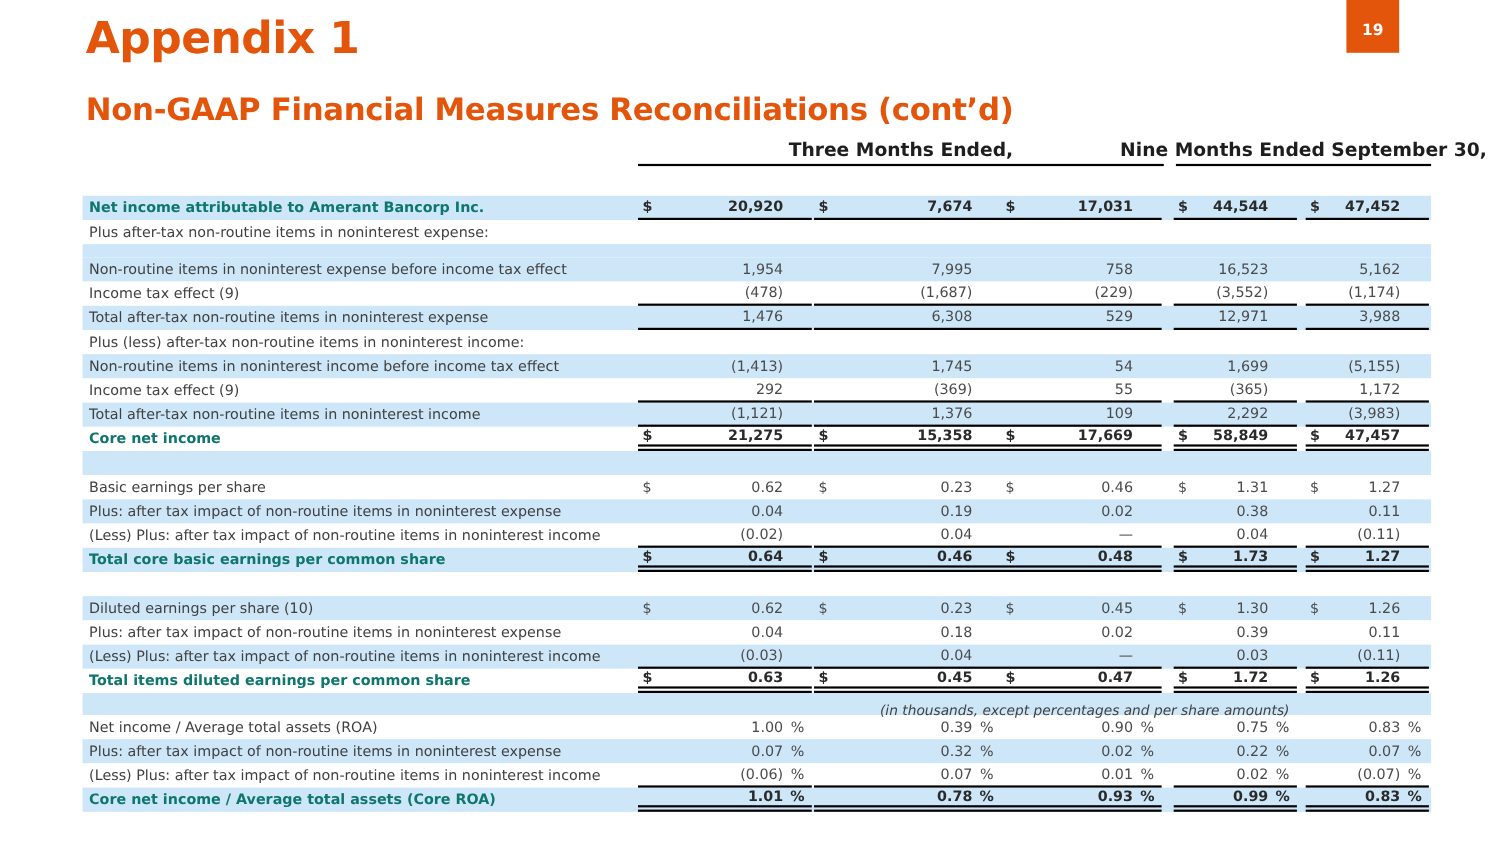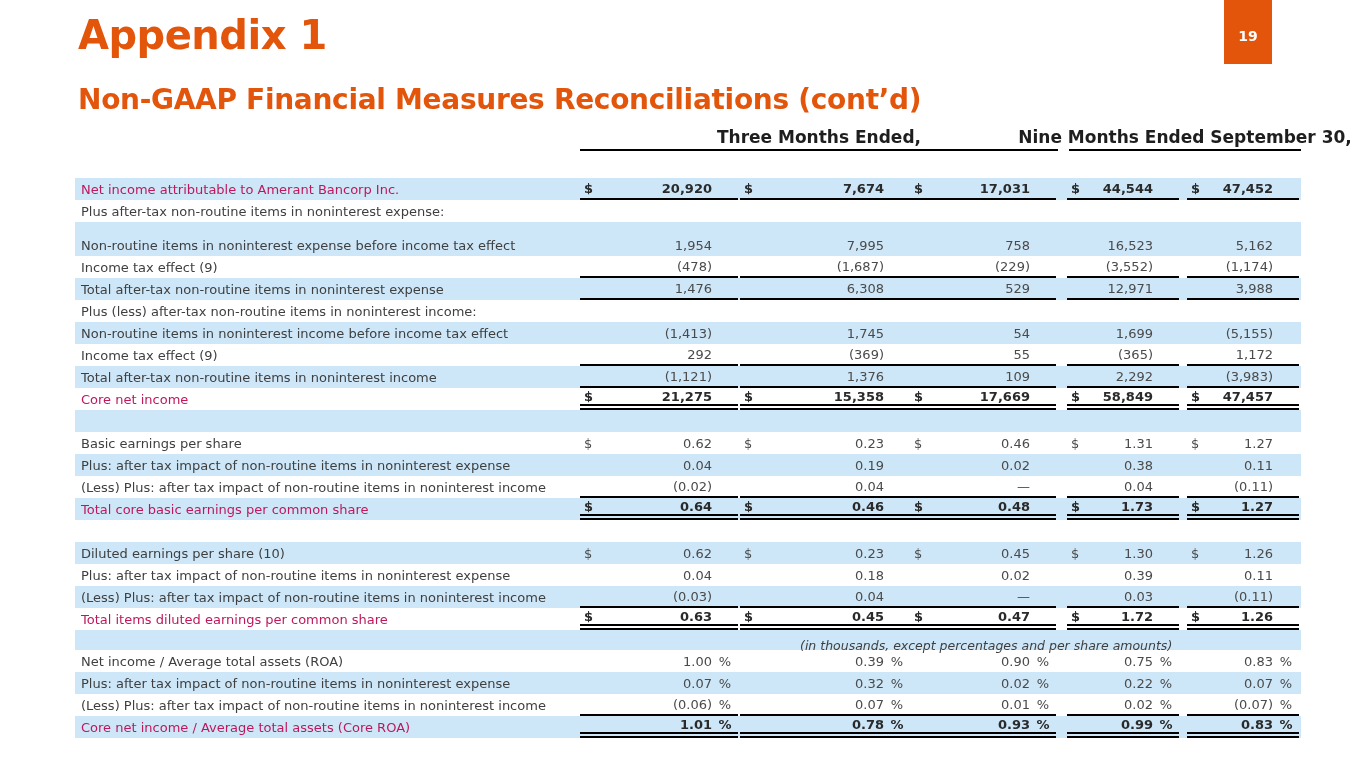--- a/index.html
+++ b/index.html
@@ -16,21 +16,21 @@
   }
   .title{
     position:absolute;left:78px;top:12px;font-size:40px;font-weight:bold;color:var(--orange);
     letter-spacing:-0.5px;
   }
   .subtitle{
     position:absolute;left:78px;top:83px;font-size:28px;font-weight:bold;color:var(--orange);
     letter-spacing:-0.3px;
   }
   .pagebox{
-    position:absolute;left:1224px;top:0;width:48px;height:64px;background:var(--orange);
+    position:absolute;left:1224px;top:0;width:48px;height:48px;background:var(--orange);
     display:flex;align-items:center;justify-content:center;
   }
   .pagebox span{color:#fff;font-size:14px;font-weight:bold;padding-top:8px;}
 
   .table{position:absolute;left:75px;top:130px;width:1226px;}
 
   .hrow{display:flex;align-items:flex-end;}
   .grouphead{height:21px;}
   .colhead{height:27px;flex-direction:column;}
   .hlabel{width:505px;flex:0 0 505px;display:flex;align-items:flex-end;}
@@ -47,21 +47,21 @@
   .c1{width:158px;flex:0 0 158px;}
   .c2{width:170px;flex:0 0 170px;margin-left:2px;}
   .c3{width:146px;flex:0 0 146px;margin-left:0;}
   .c4{width:112px;flex:0 0 112px;margin-left:11px;}
   .c5{width:112px;flex:0 0 112px;margin-left:8px;}
 
   .trow{display:flex;align-items:stretch;height:22px;}
   .trow.bg-blue{background:var(--stripe);}
   .trow.bg-white{background:#fff;}
   .tlabel{width:505px;flex:0 0 505px;font-size:13px;display:flex;align-items:center;padding-left:6px;box-sizing:border-box;white-space:nowrap;}
-  .trow.bold .tlabel{font-weight:normal;color:#be185d;}
+  .trow.bold .tlabel{font-weight:bold;color:#0f766e;}
   .cell{display:flex;align-items:center;font-size:13px;box-sizing:border-box;color:#4A4A4A;}
   .trow.bold .cell{font-weight:bold;color:#2A2A2A;}
   .cell .dollar{width:18px;text-align:left;padding-left:4px;}
   .cell .num{flex:1;text-align:right;}
   .cell .pct{width:26px;text-align:center;}
   .cell.b-single{border-bottom:2px solid var(--line);}
   .cell.b-double{border-bottom:6px double var(--line);}
 </style>
 </head>
 <body>

